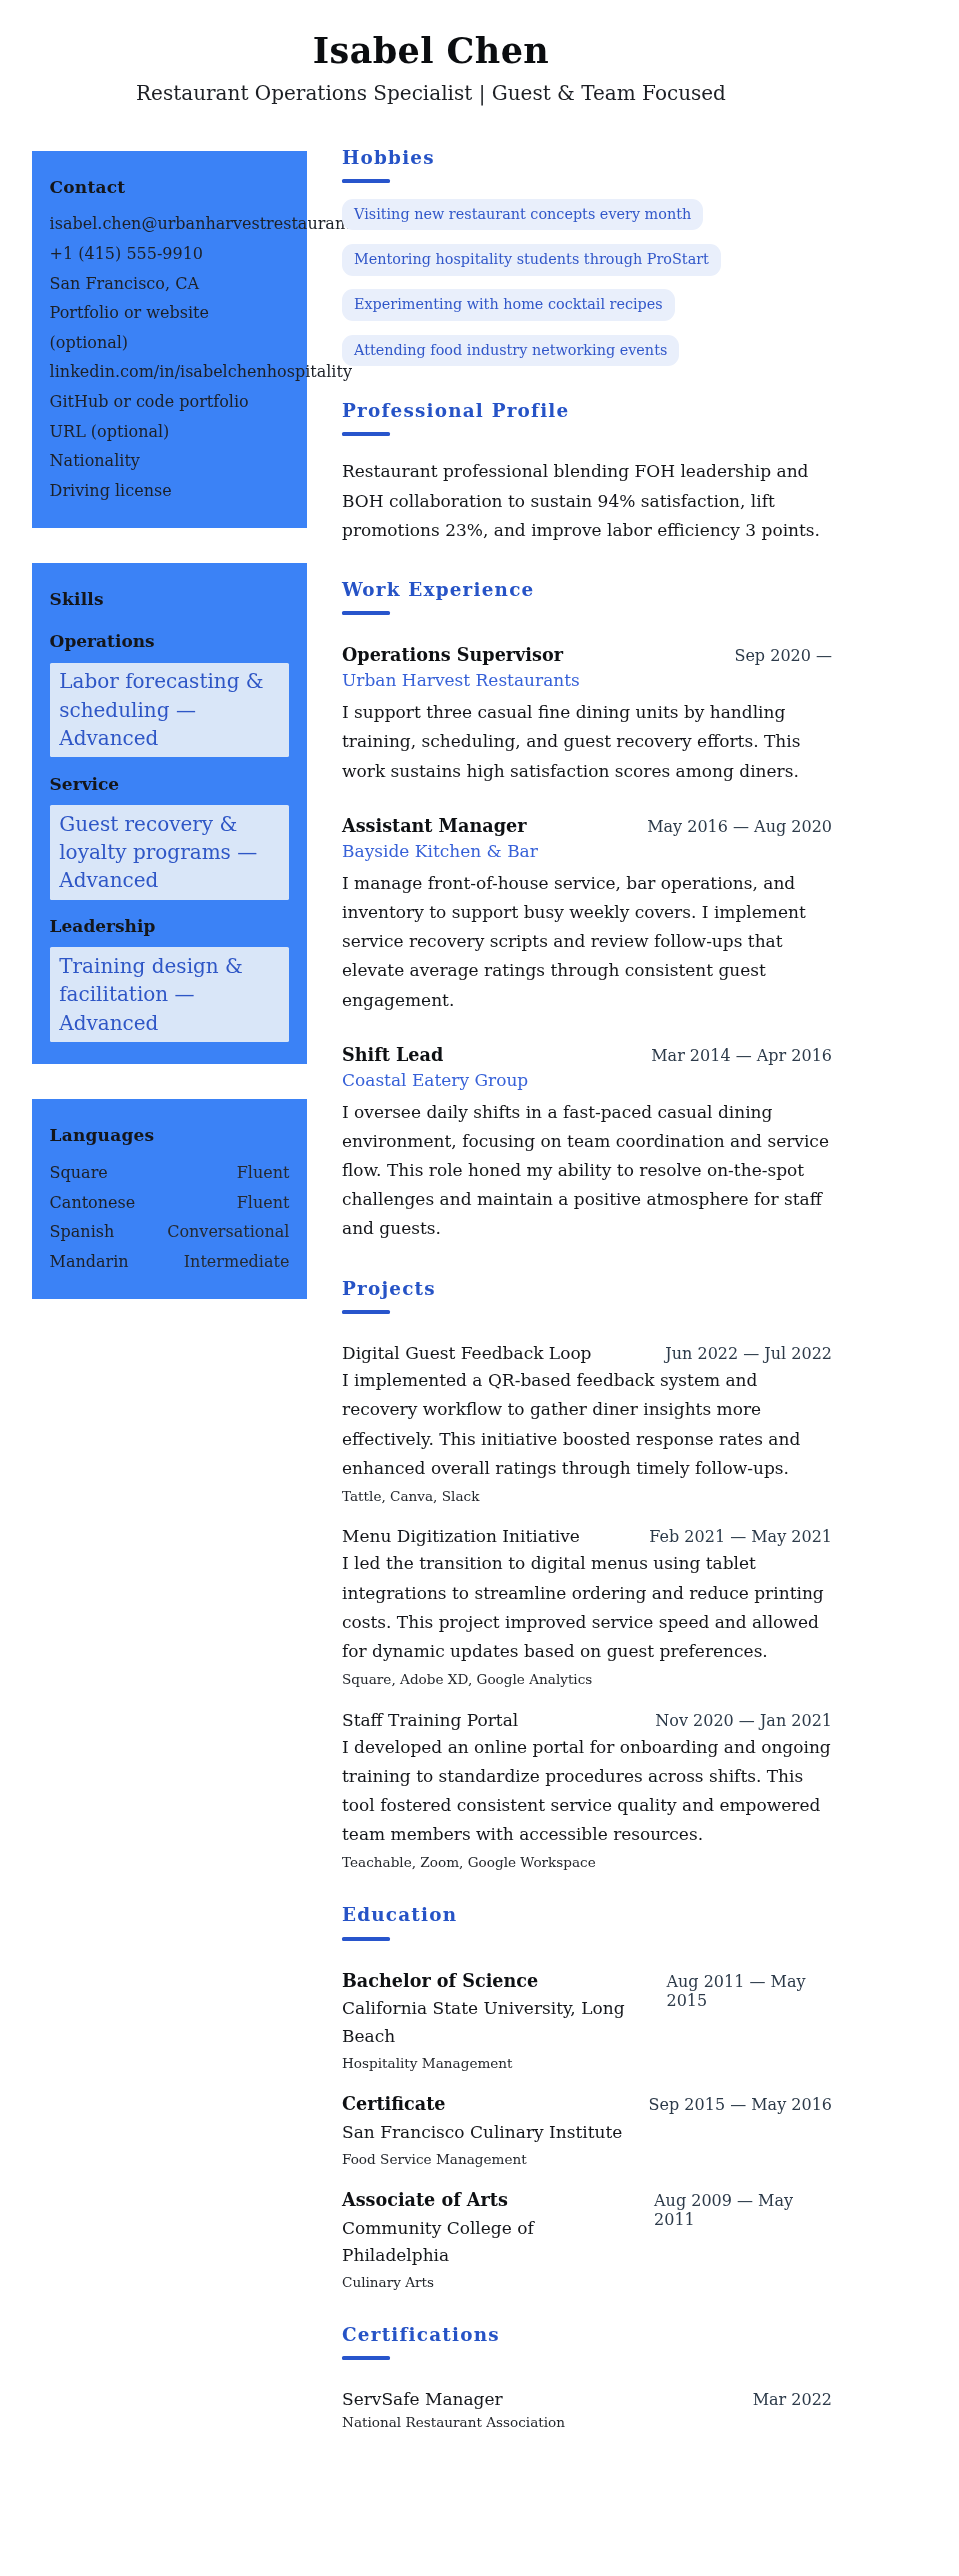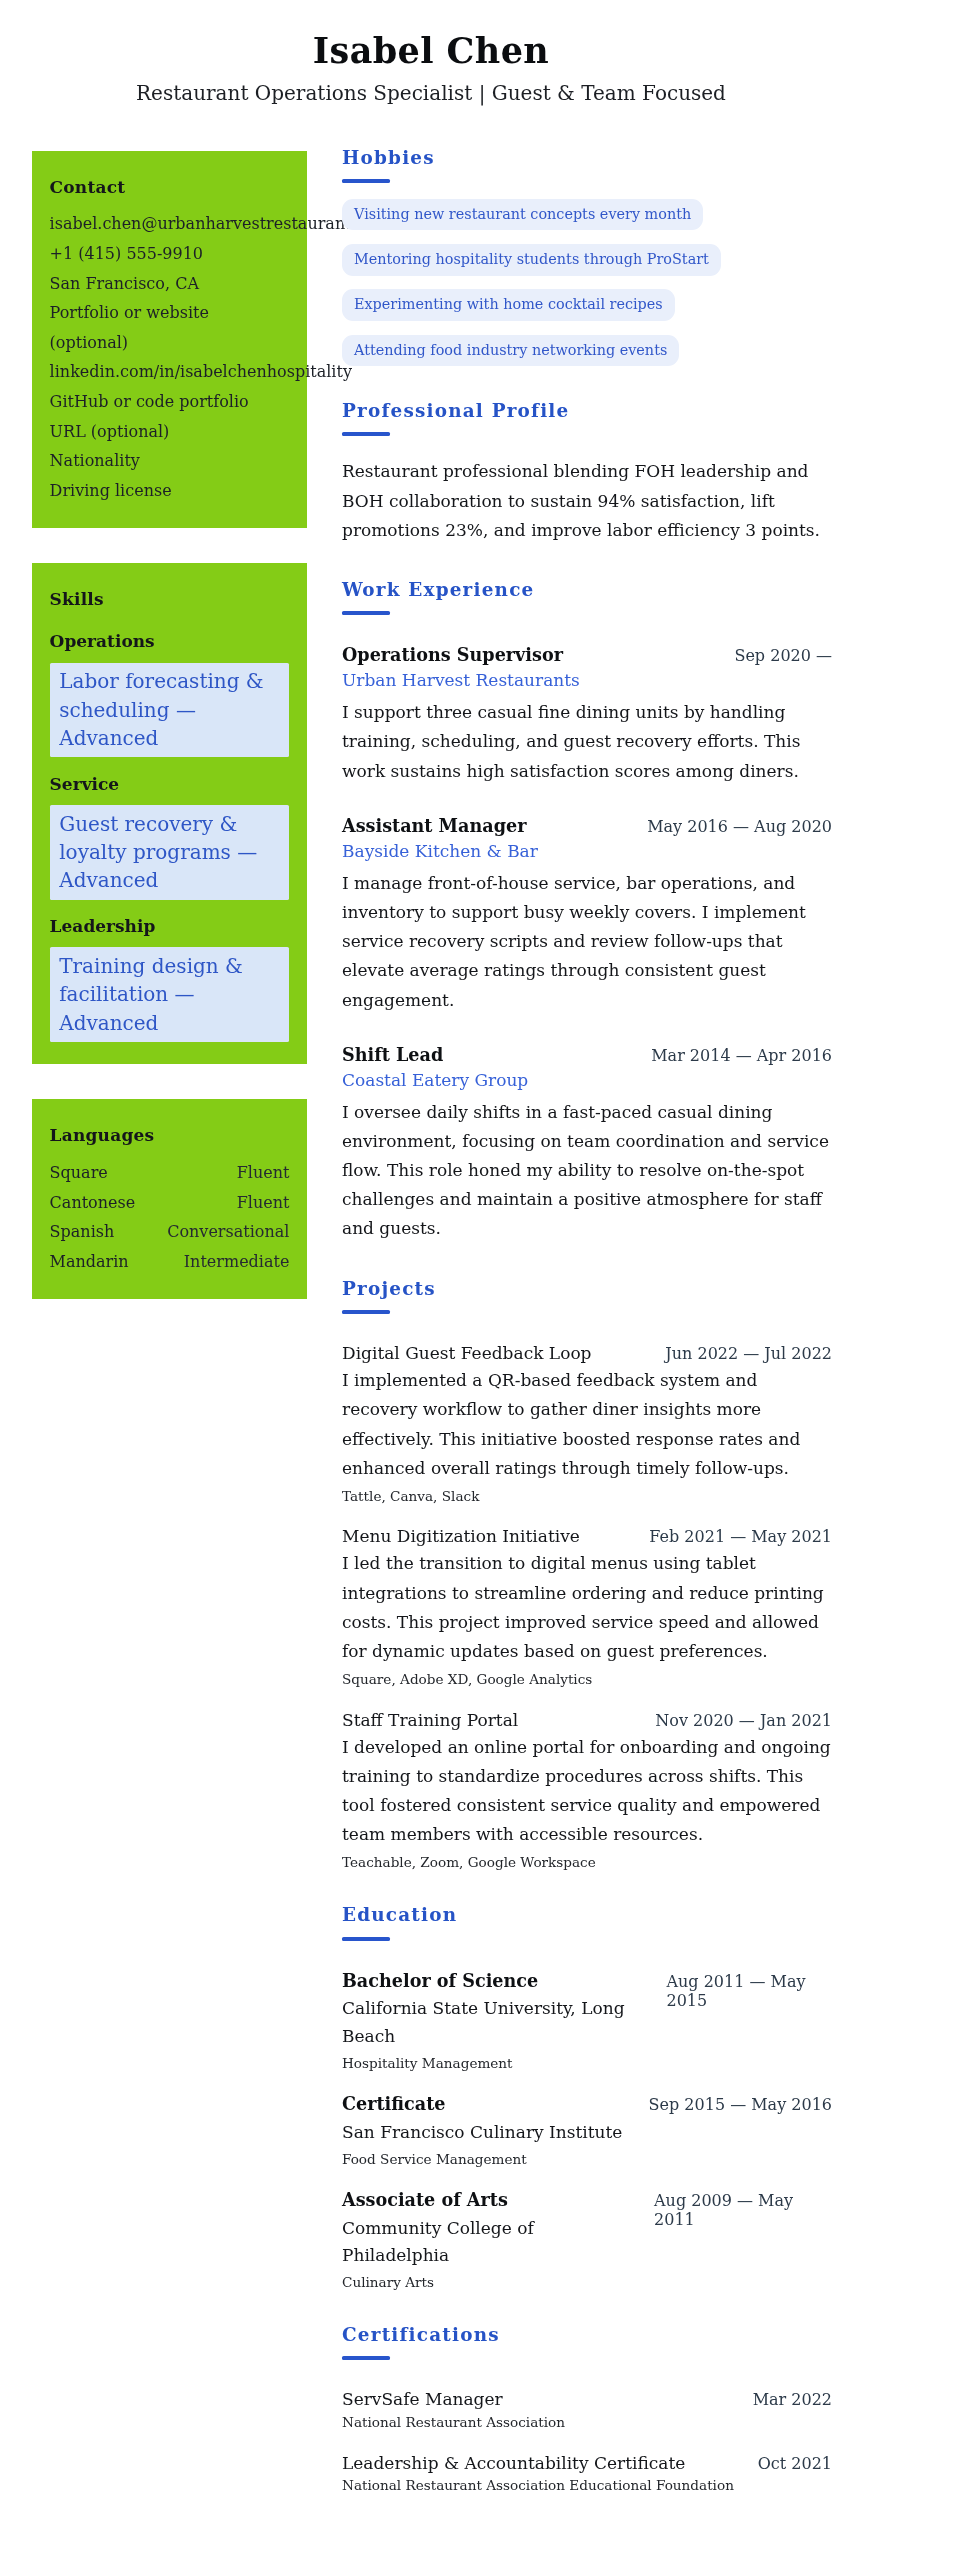--- a/index.html
+++ b/index.html
@@ -17,21 +17,21 @@
   .name { font-size: 35px; font-weight: bold; color: #0b0d10; letter-spacing: 0.4px; }
   .subtitle { margin-top: 9.6px; font-size: 20px; color: #1c1f24; }
 
   
   .columns { display: flex; gap: 35px; margin-top: 42px; padding: 0 30px 0 32px; align-items: flex-start; }
   .sidebar { width: 275px; flex: 0 0 275px; margin-top: 4px; }
   .main { flex: 1; min-width: 0; }
 
   
   .side-box {
-    background: #84cc16;
+    background: #3b82f6;
     padding: 21px 17.6px 22.4px 17.6px;
     margin-bottom: 35px;
     font-size: 16px;
     line-height: 1.85;
   }
   .side-title { font-size: 17px; font-weight: bold; color: #14161a; margin-bottom: 6.4px; letter-spacing: 0.2px; }
   .contact-item { color: #1c2027; }
   .skill-group-title { font-size: 17px; font-weight: bold; margin: 11.2px 0 4.8px 0; color: #14161a; }
   .skill-pill {
     background: #d9e6f8;
@@ -275,27 +275,18 @@
         <div class="entry">
           <div class="entry-head">
             <div class="edu-left">
               <div class="entry-title-plain">ServSafe Manager</div>
               <div class="small-line">National Restaurant Association</div>
             </div>
             <div class="entry-date">Mar 2022</div>
           </div>
         </div>
 
-        <div class="entry compact">
-          <div class="entry-head">
-            <div class="edu-left">
-              <div class="entry-title-plain">Leadership &amp; Accountability Certificate</div>
-              <div class="small-line">National Restaurant Association Educational Foundation</div>
-            </div>
-            <div class="entry-date">Oct 2021</div>
-          </div>
-        </div>
       </section>
 
     </main>
   </div>
 </div>
 
 
 </body></html>

